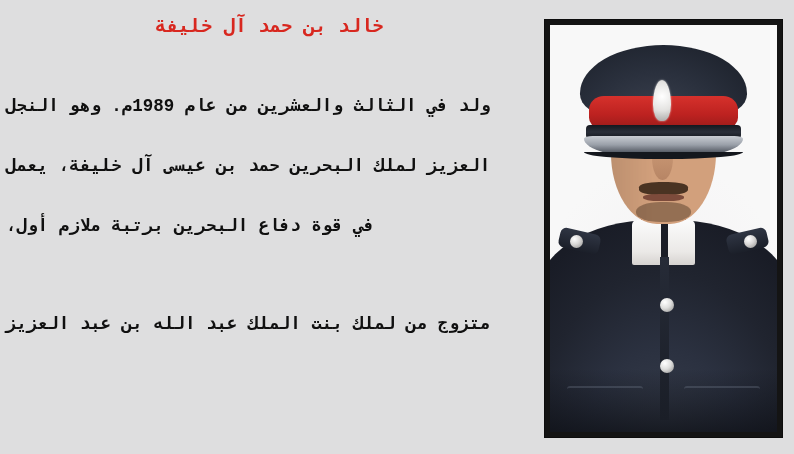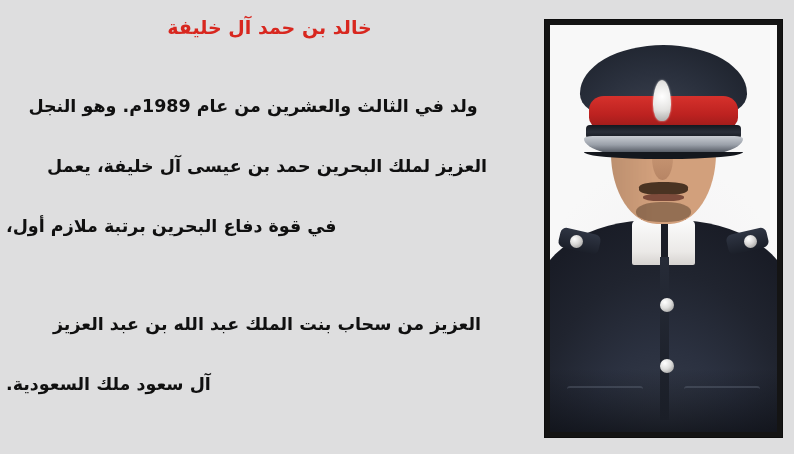--- a/index.html
+++ b/index.html
@@ -14,20 +14,21 @@
     background: #dededf;
     font-family: "DejaVu Sans", "Liberation Sans", sans-serif;
   }
 
   .page {
     position: relative;
     width: 794px;
     height: 454px;
     background: #dededf;
     box-sizing: border-box;
+    font-family: Liberation Mono, monospace;
   }
 
   
   .text-col {
     position: absolute;
     left: 6px;
     top: 0;
     width: 524px;
     height: 454px;
     direction: rtl;
@@ -61,21 +62,21 @@
   }
 
   .line {
     display: block;
     color: #101010;
     font-size: 17.5px;
     font-weight: bold;
     line-height: 60px;
     height: 60px;
     white-space: nowrap;
-    text-align: center;
+    text-align: left;
     padding-right: 2px;
   }
   .line.indent-first {
     padding-right: 30px;
   }
   .line.center-ish {
     text-align: left;
   }
 
   .spacer-line {
@@ -357,22 +358,21 @@
 
       <div class="para">
         <span class="line indent-first">ولد في الثالث والعشرين من عام 1989م. وهو النجل</span>
         <span class="line">العزيز لملك البحرين حمد بن عيسى آل خليفة، يعمل</span>
         <span class="line center-ish">في قوة دفاع البحرين برتبة ملازم أول،</span>
       </div>
 
       <span class="spacer-line"></span>
 
       <div class="para">
-        <span class="line">العزيز من سحاب بنت الملك عبد الله بن عبد العزيز</span>
-        <span class="line center-ish">آل سعود ملك السعودية.</span>
+        <span class="line">متزوج من لملك بنت الملك عبد الله بن عبد العزيز</span>
       </div>
 
     </div>
   </div>
 
   <div class="photo-frame">
     <div class="photo">
       <div class="bg-wash"></div>
 
       <div class="torso">

